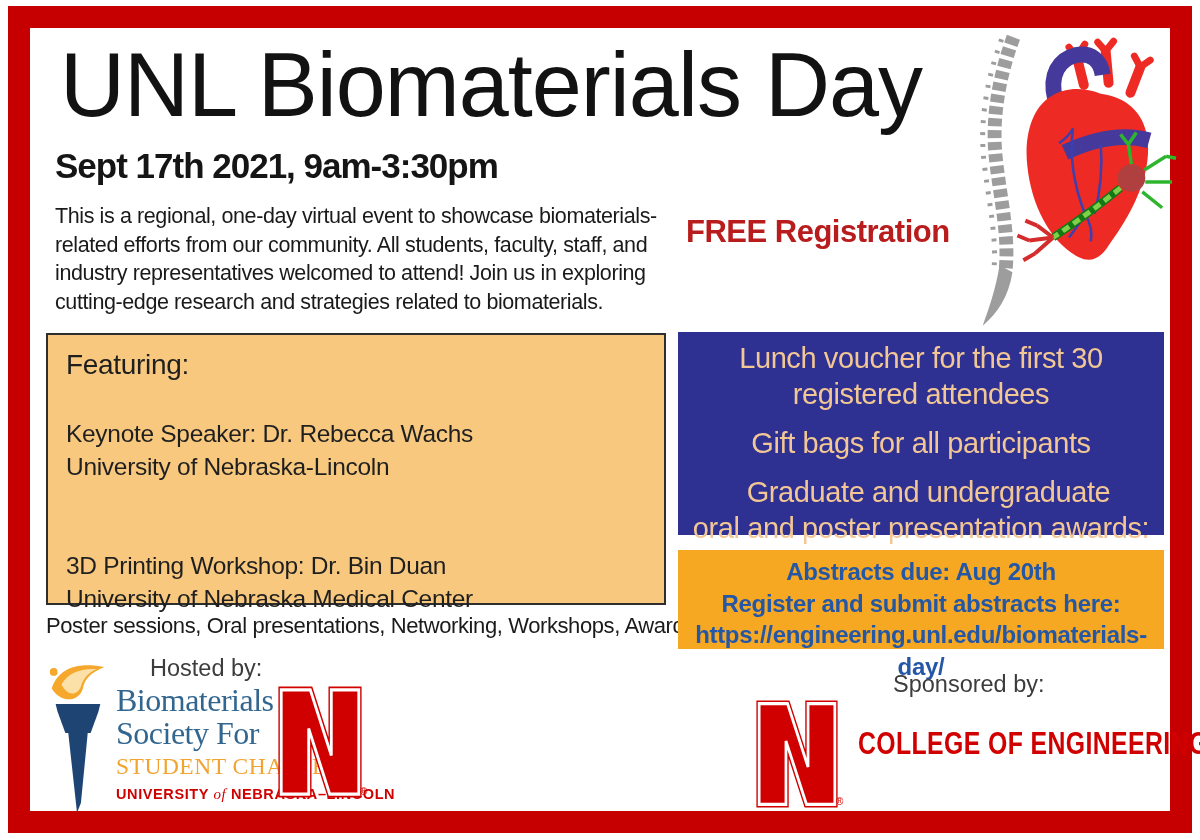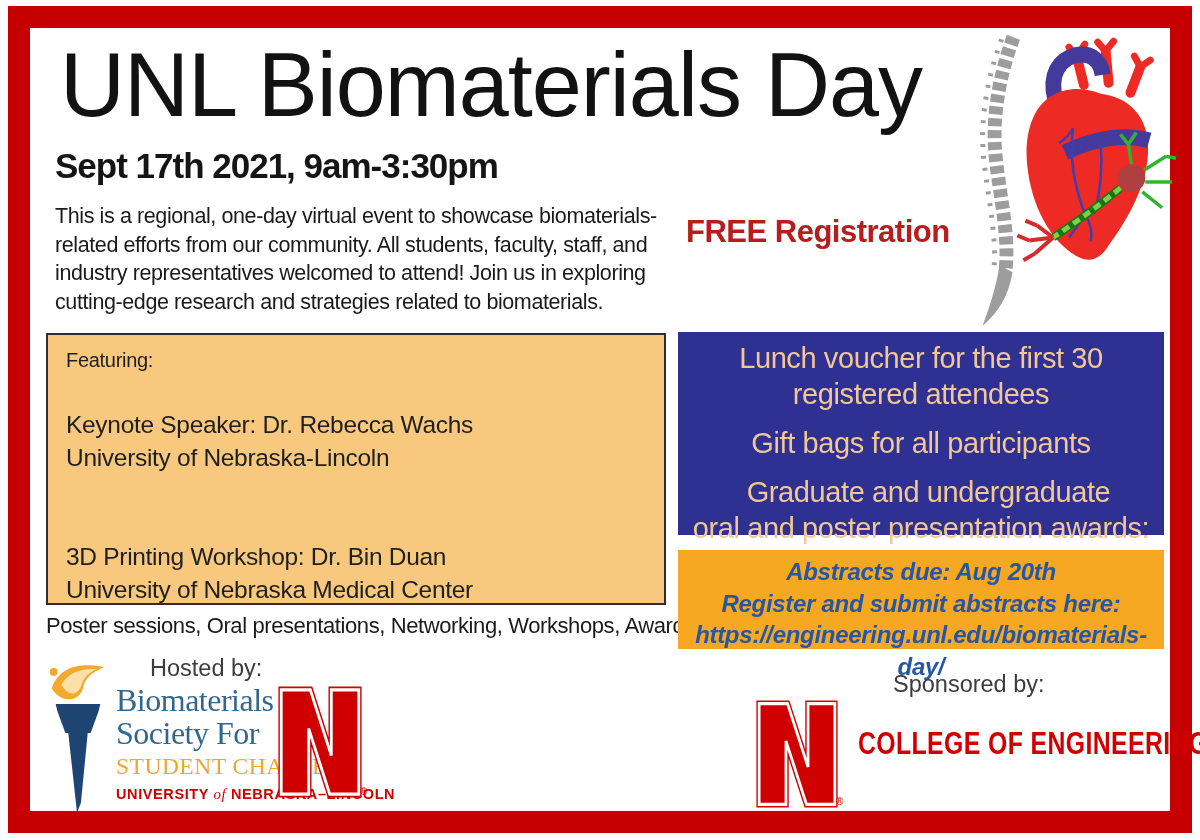--- a/index.html
+++ b/index.html
@@ -28,21 +28,21 @@
     position:absolute; left:686px; top:214px;
     font-size:31px; font-weight:bold; color:#b91c1c; letter-spacing:-0.5px;
   }
   .illustration { position:absolute; left:950px; top:30px; }
 
   .featuring-box {
     position:absolute; left:46px; top:333px; width:620px; height:272px;
     background:#F7C87E; border:2px solid #2e2e2e; box-sizing:border-box;
     padding:14px 0 0 18px; color:#1f1f1f;
   }
-  .featuring-heading { font-size:20px; letter-spacing:-0.3px; }
+  .featuring-heading { font-size:28px; letter-spacing:-0.3px; }
   .feat-item { font-size:24.5px; line-height:1.35; letter-spacing:-0.3px; }
   .feat-item.first { margin-top:36px; }
   .feat-item.second { margin-top:66px; }
 
   .activities {
     position:absolute; left:46px; top:613px;
     font-size:22px; color:#1a1a1a; letter-spacing:-0.4px;
   }
 
   .perks-box {
@@ -50,21 +50,21 @@
     background:#2E3192; color:#F2C795; text-align:center;
     font-size:29px; letter-spacing:-0.4px; box-sizing:border-box; padding-top:9px;
     line-height:1.24;
   }
   .perk-l2 { margin-top:13px; }
   .perk-l3 { margin-top:13px;padding-left:15px; }
 
   .abstract-box {
     position:absolute; left:678px; top:550px; width:486px; height:99px;
     background:#F7A823; color:#2457A5; text-align:center;
-    font-weight:bold; font-style:italic; font-size:24px; line-height:1.32;
+    font-weight:bold; font-size:24px; line-height:1.32;
     box-sizing:border-box; padding-top:6px; letter-spacing:-0.3px;
   }
   .abstract-url { cursor:pointer; }
 
   .hosted-label {
     position:absolute; left:150px; top:655px;
     font-size:23.5px; color:#3c3c3c;
   }
   .torch { position:absolute; left:44px; top:658px; }
   .sfb-text { position:absolute; left:116px; top:684px; }

